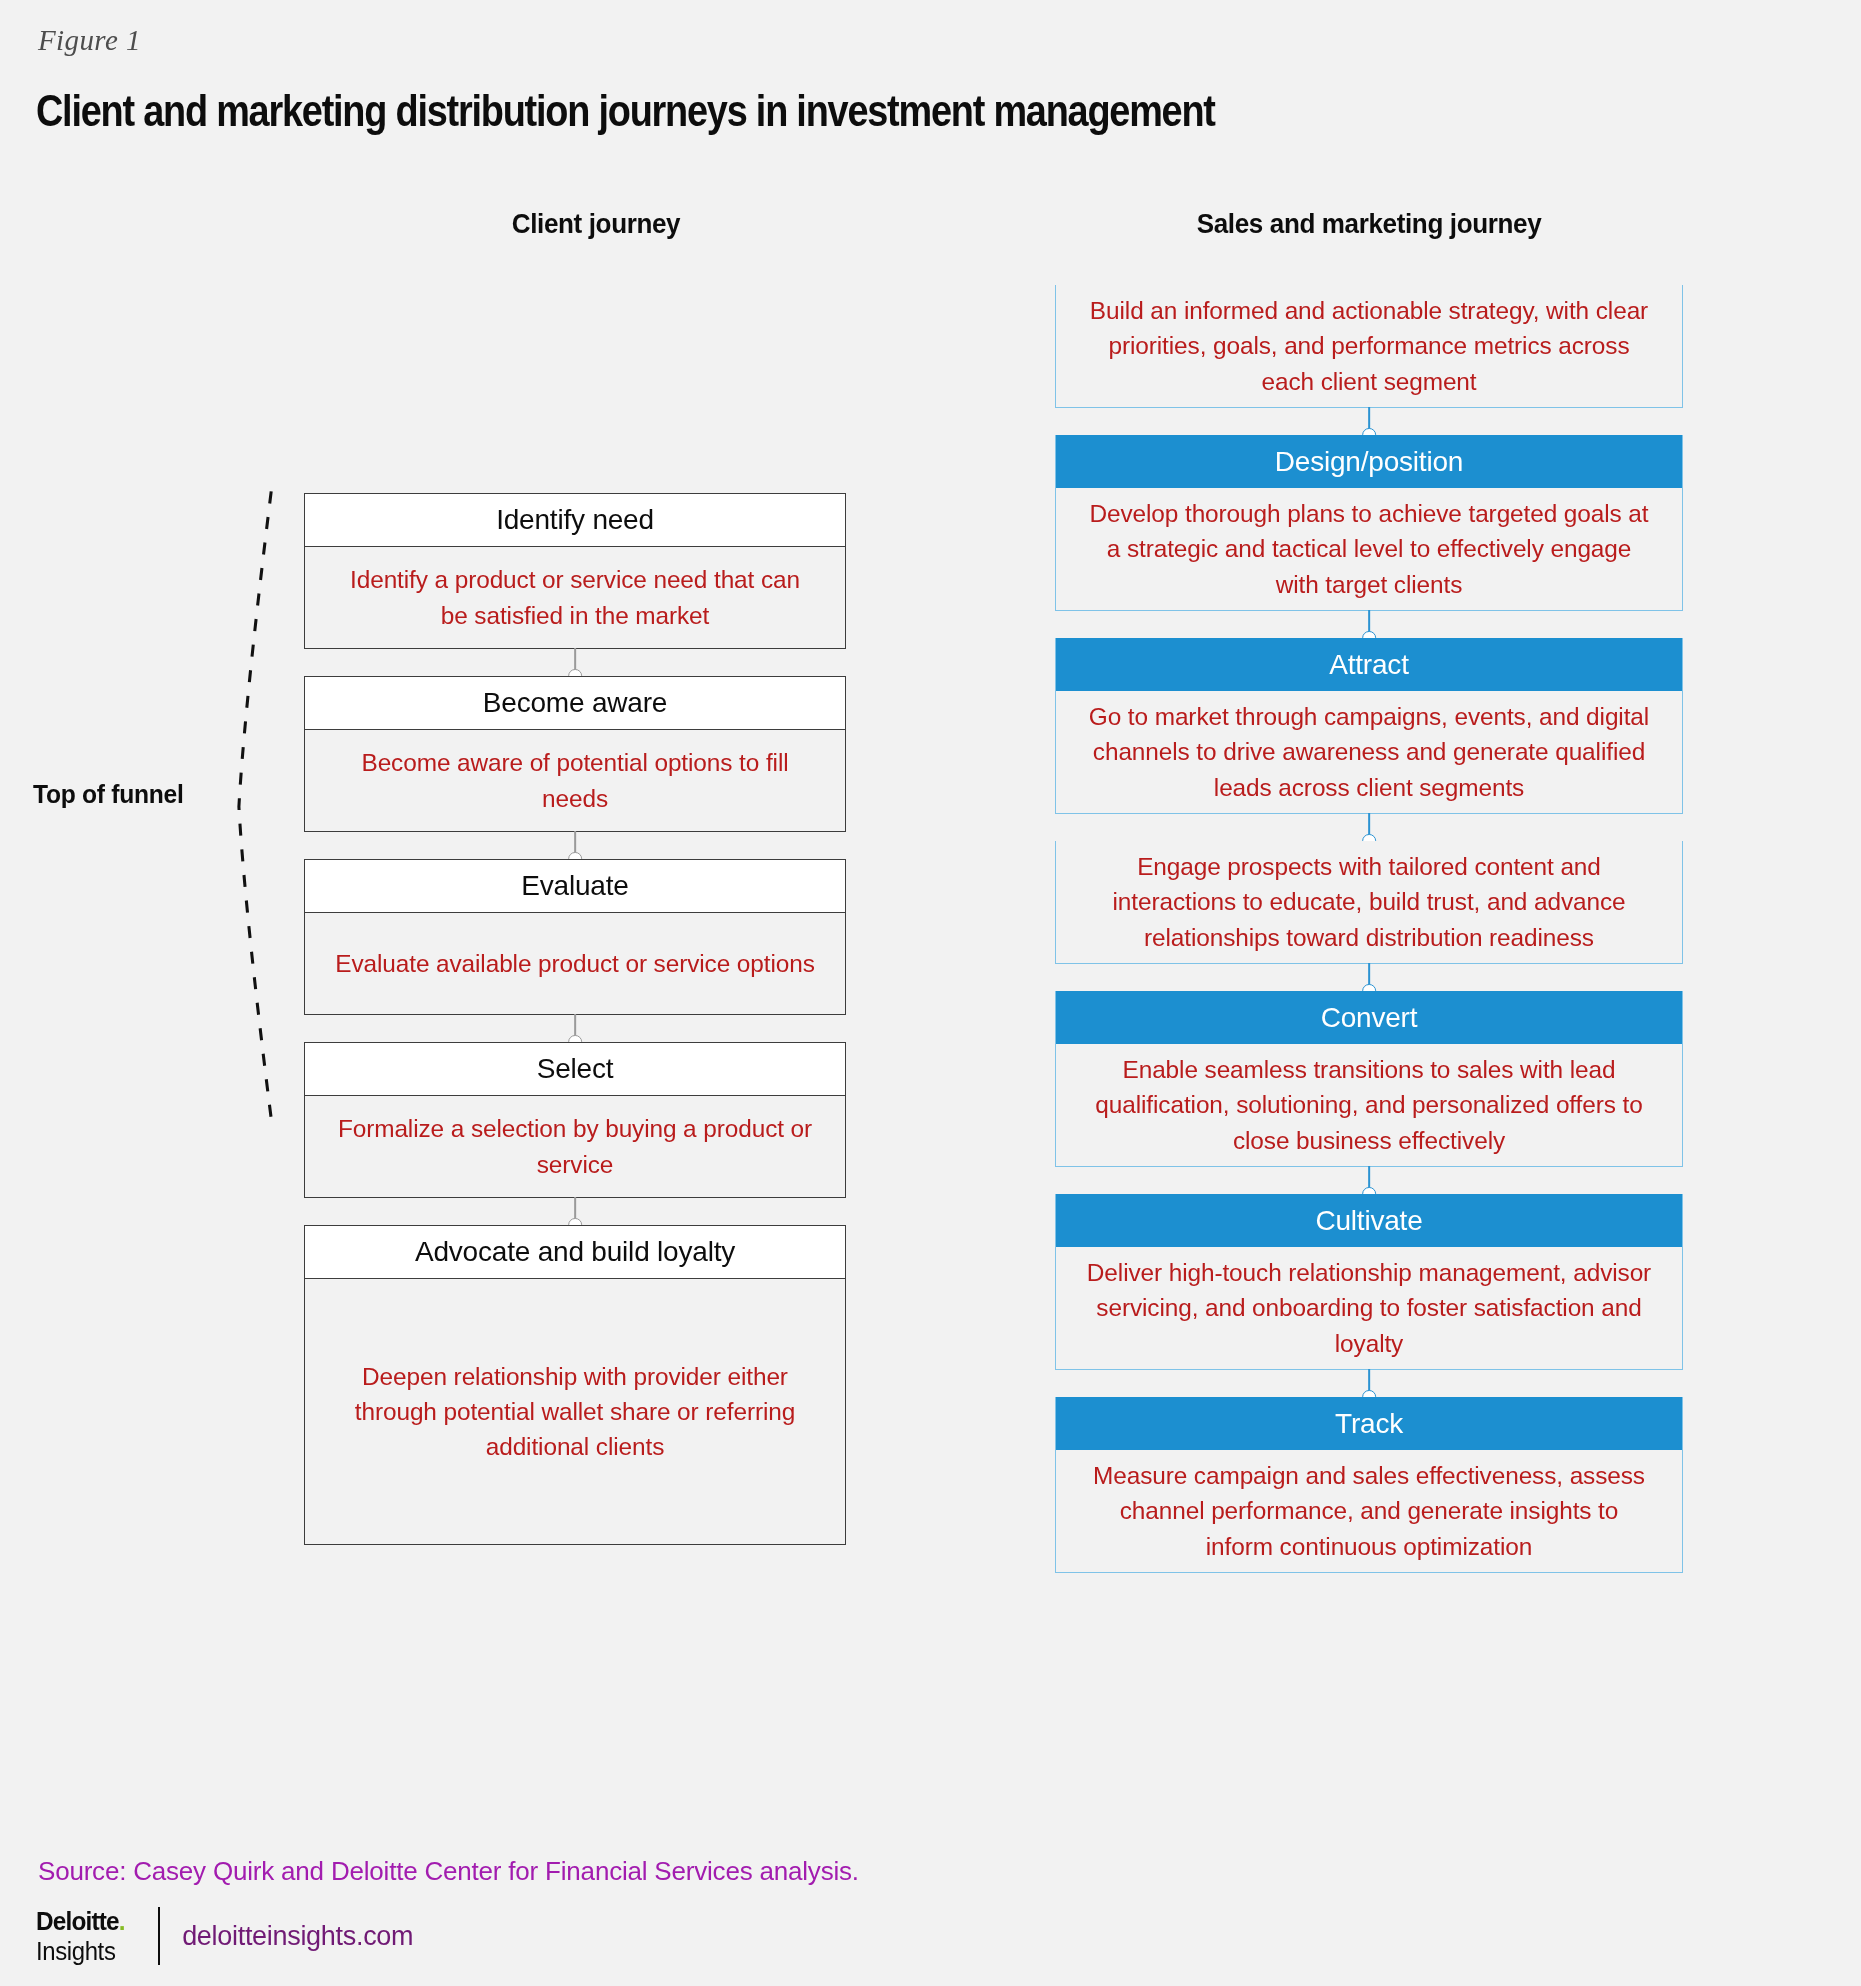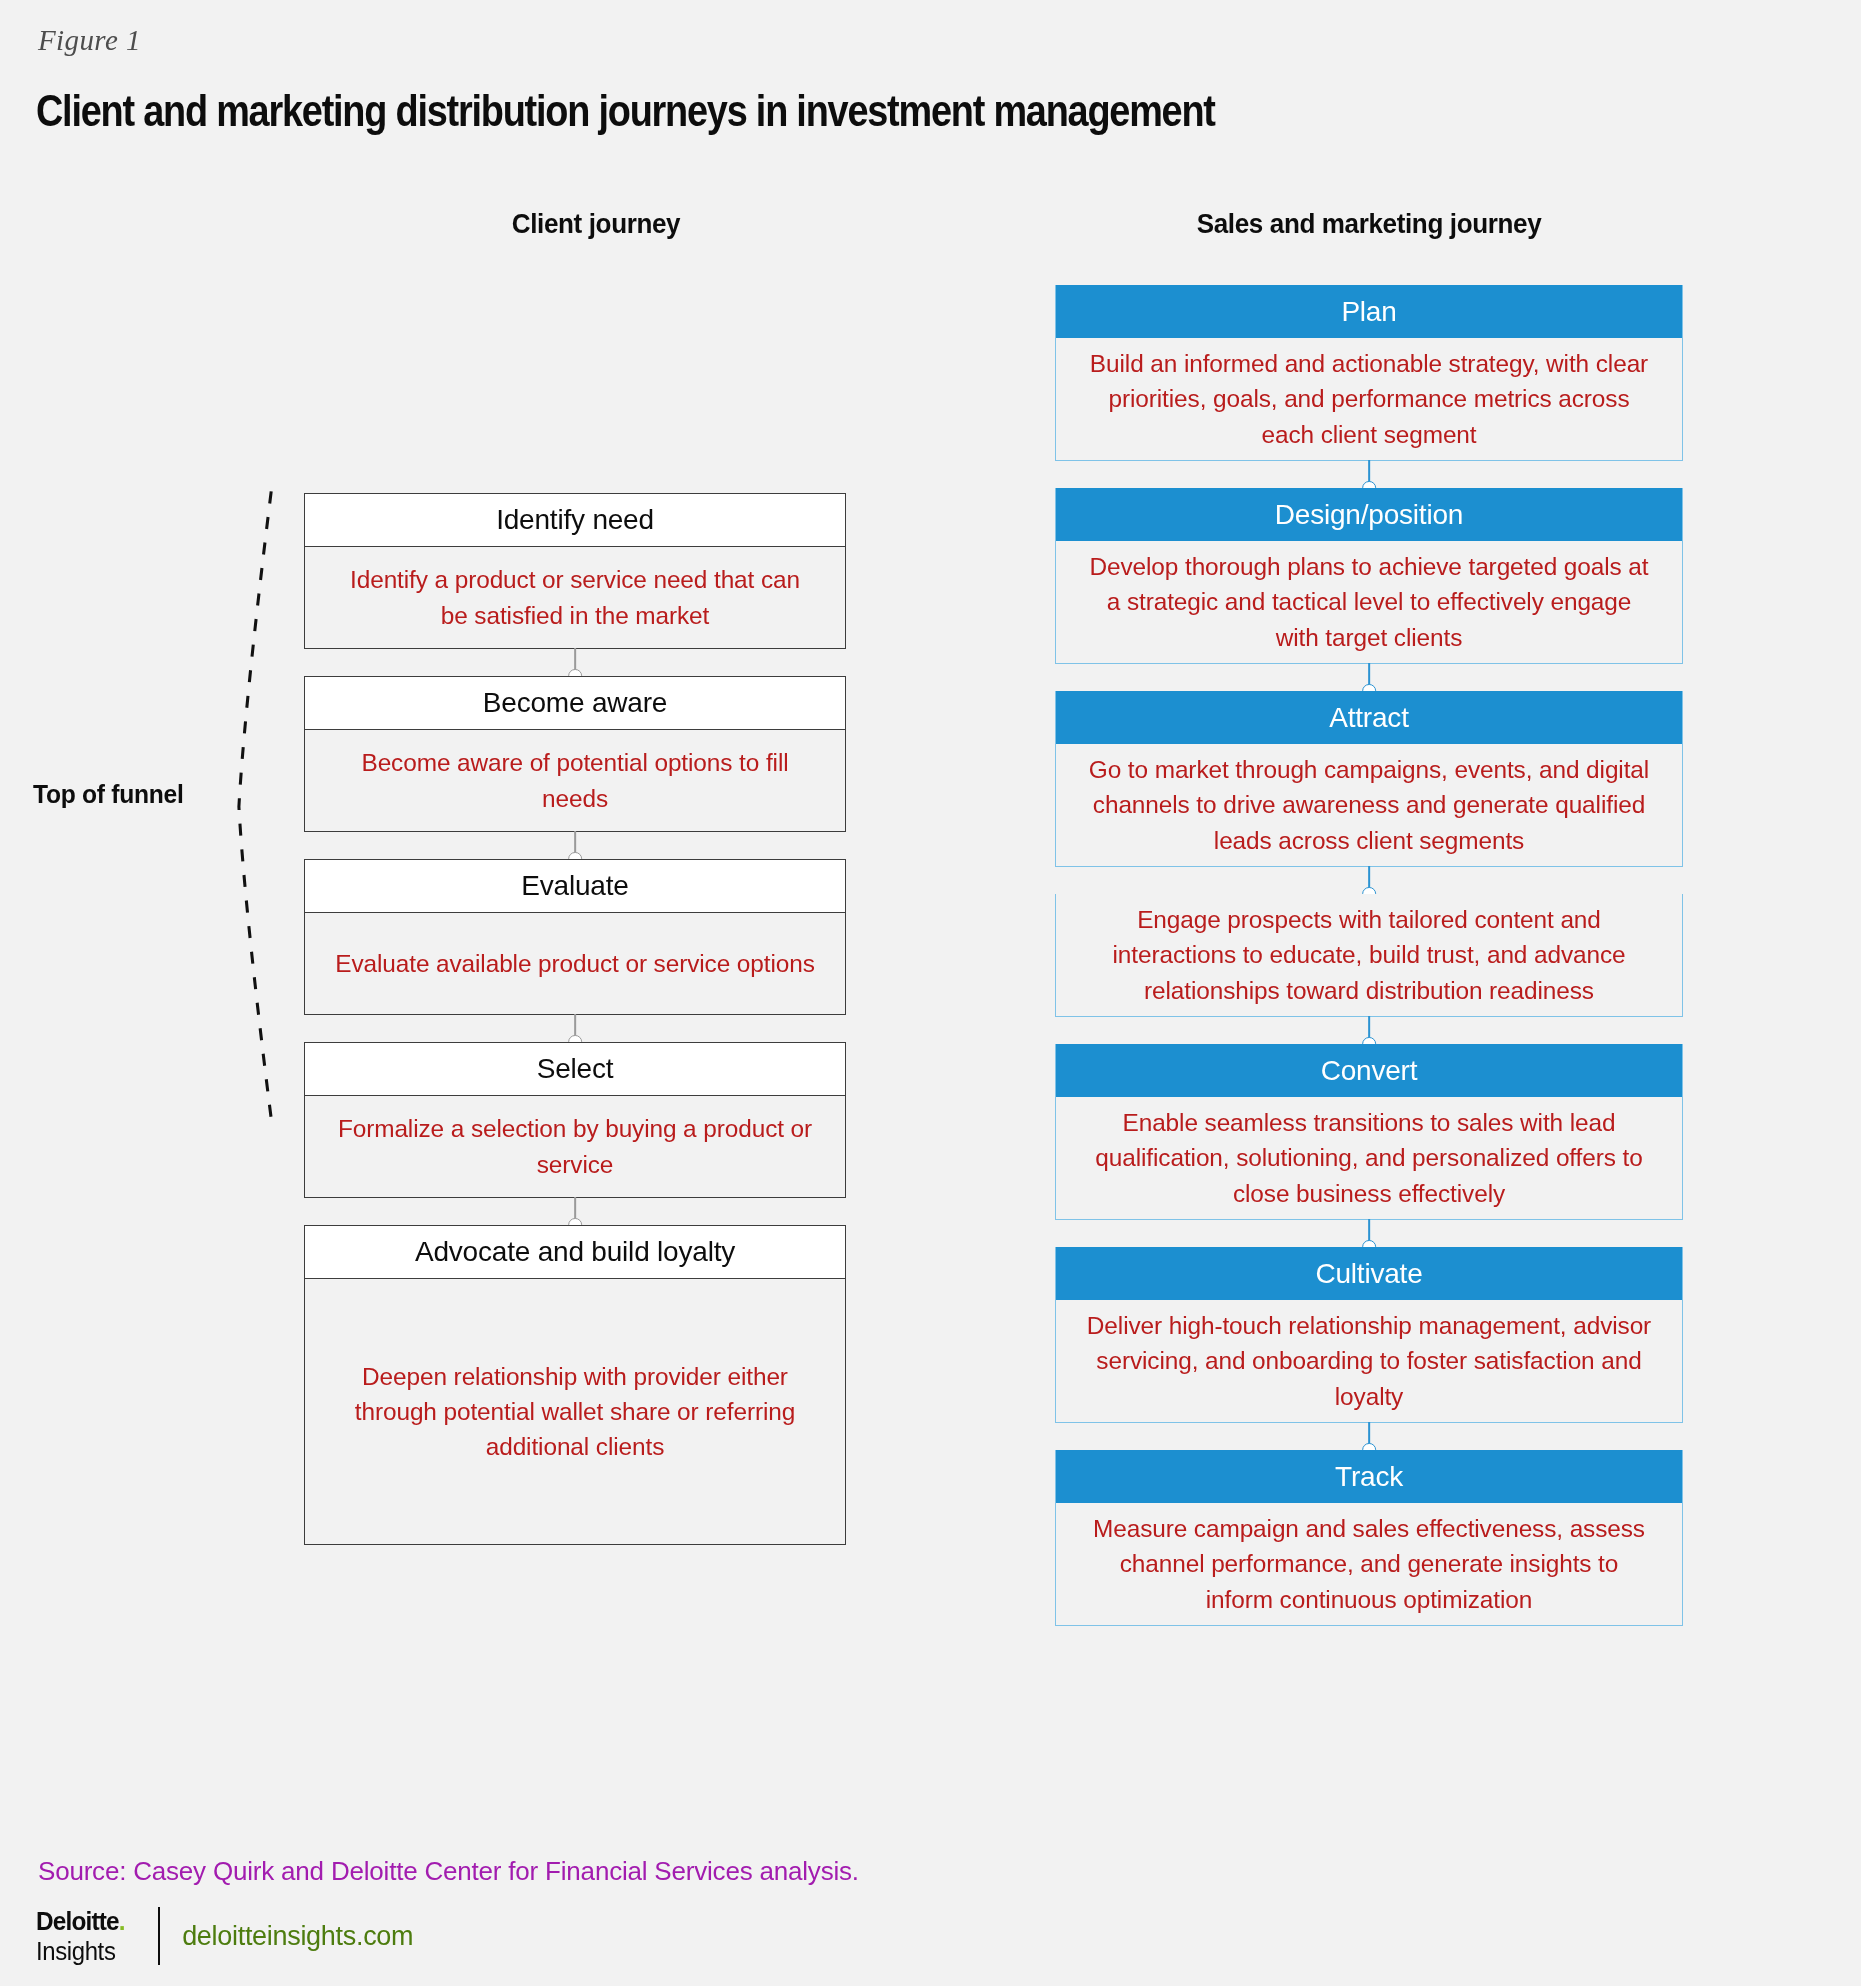--- a/index.html
+++ b/index.html
@@ -199,21 +199,21 @@
     transform-origin: left top;
   }
   .logo-divider {
     width: 1.7px;
     height: 58px;
     background: #0d0d0d;
     margin: 0 22px 0 26px;
   }
   .logo-url {
     font-size: 27px;
-    color: #4d7c0f;
+    color: #701a75;
     letter-spacing: -0.3px;
   }
 </style>
 </head>
 <body>
 
 <div class="figure-label">Figure 1</div>
 <div class="figure-title">Client and marketing distribution journeys in investment management</div>
 
 <div class="col-heading" id="heading-client">Client journey</div>
@@ -258,21 +258,20 @@
       </div>
     </div>
     <div class="card client">
       <div class="card-head">Advocate and build loyalty</div>
       <div class="card-body" style="height: 265px;">Deepen relationship with provider either through potential wallet share or referring additional clients</div>
     </div>
   </div>
 
 <div class="column" id="sales-column">
     <div class="card sales">
-      <div class="card-head">Plan</div>
       <div class="card-body" style="height: 122px;">Build an informed and actionable strategy, with clear priorities, goals, and performance metrics across each client segment</div>
       <div class="connector">
         <div class="stem"></div>
         <div class="dot"></div>
       </div>
     </div>
     <div class="card sales">
       <div class="card-head">Design/position</div>
       <div class="card-body" style="height: 122px;">Develop thorough plans to achieve targeted goals at a strategic and tactical level to effectively engage with target clients</div>
       <div class="connector">

